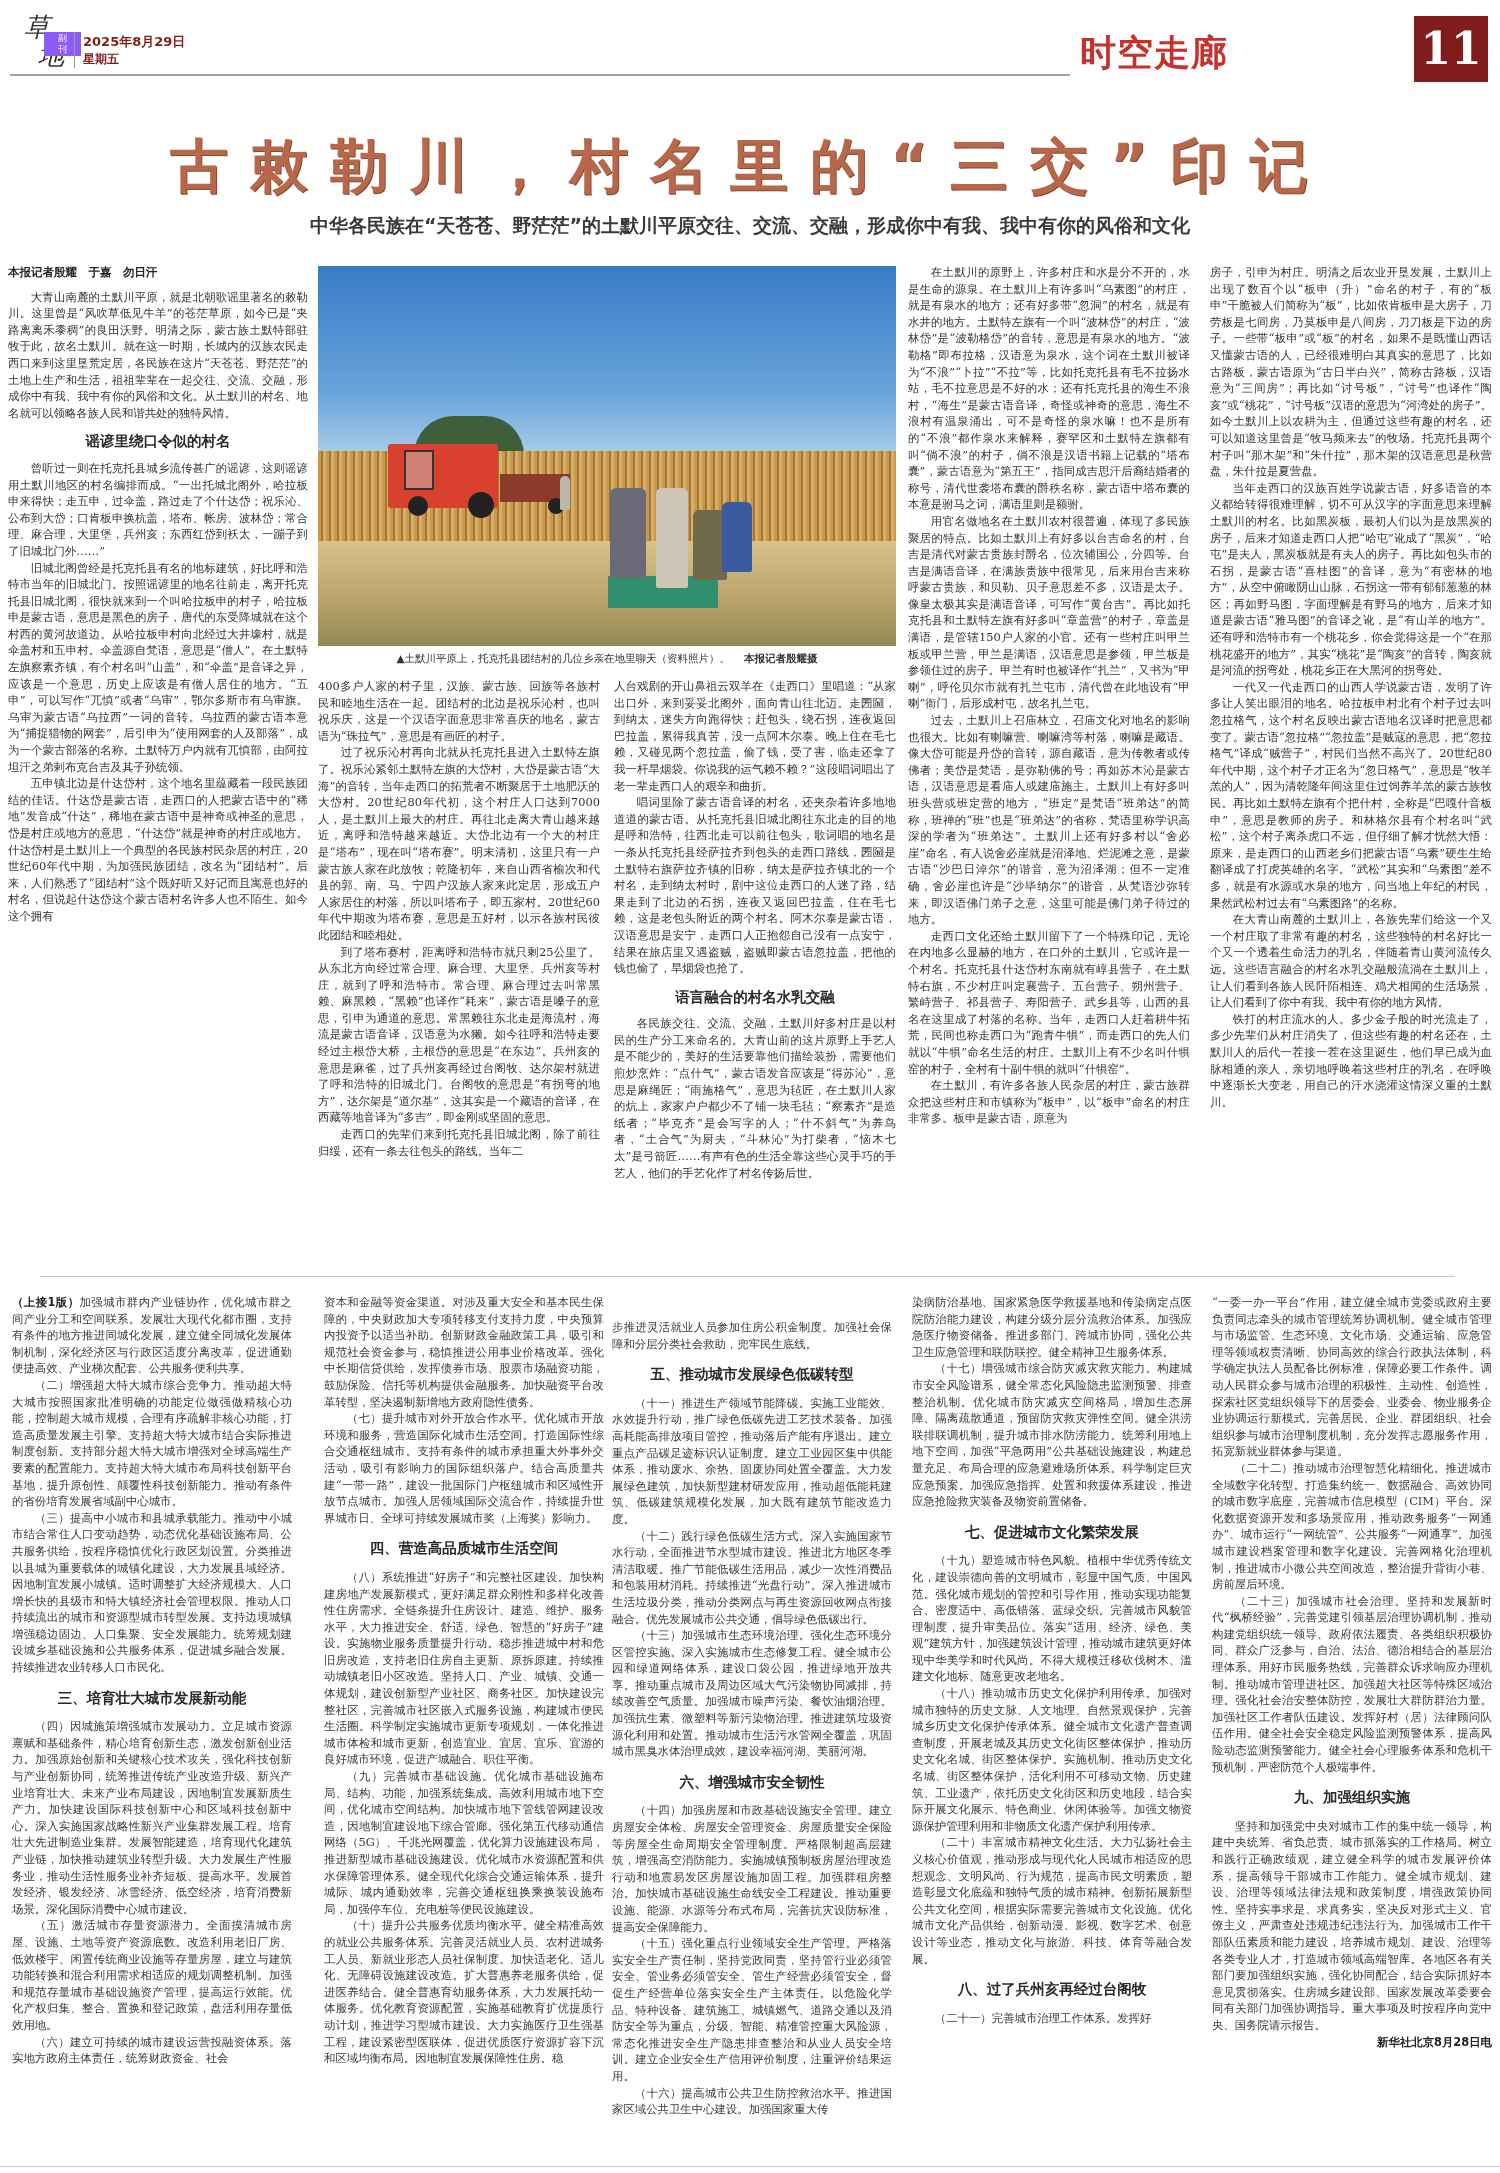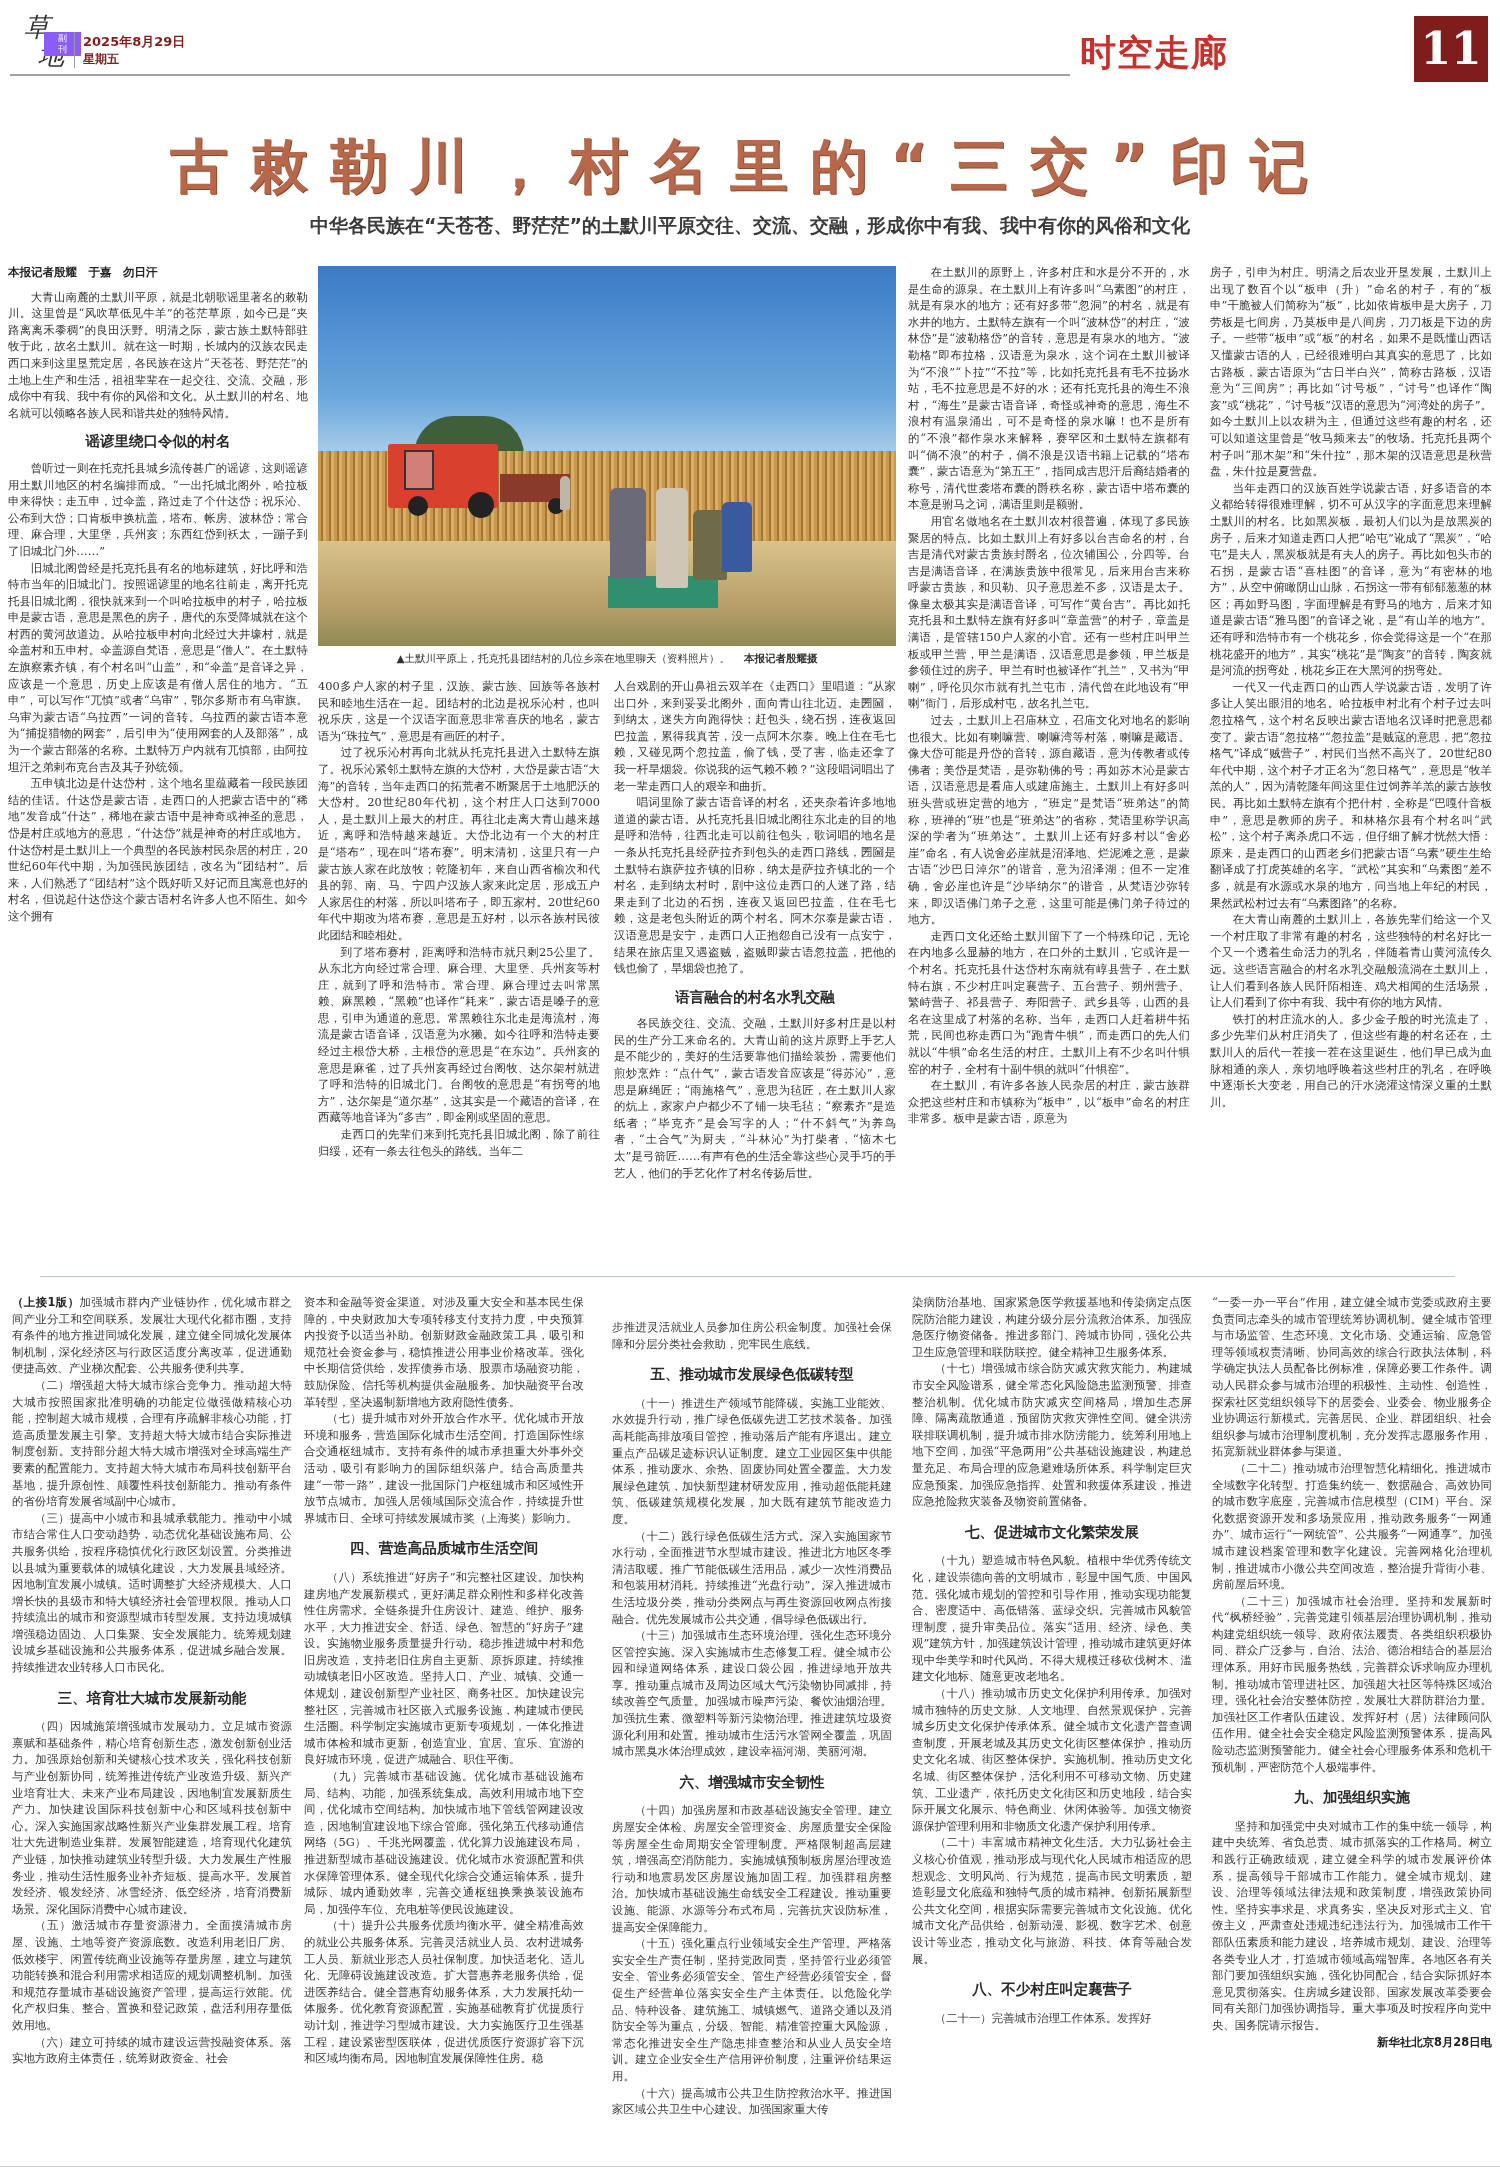--- a/index.html
+++ b/index.html
@@ -143,21 +143,21 @@
 <div class="col2" style="left:12px; top:1294px; width:280px; height:870px; overflow:hidden;">
   <p style="text-indent:0"><span class="cont-label">（上接1版）</span><span>加强城市群内产业链协作，优化城市群之间产业分工和空间联系。发展壮大现代化都市圈，支持有条件的地方推进同城化发展，建立健全同城化发展体制机制，深化经济区与行政区适度分离改革，促进通勤便捷高效、产业梯次配套、公共服务便利共享。</span></p>
   <p>（二）增强超大特大城市综合竞争力。推动超大特大城市按照国家批准明确的功能定位做强做精核心功能，控制超大城市规模，合理有序疏解非核心功能，打造高质量发展主引擎。支持超大特大城市结合实际推进制度创新。支持部分超大特大城市增强对全球高端生产要素的配置能力。支持超大特大城市布局科技创新平台基地，提升原创性、颠覆性科技创新能力。推动有条件的省份培育发展省域副中心城市。</p>
   <p>（三）提高中小城市和县城承载能力。推动中小城市结合常住人口变动趋势，动态优化基础设施布局、公共服务供给，按程序稳慎优化行政区划设置。分类推进以县城为重要载体的城镇化建设，大力发展县域经济。因地制宜发展小城镇。适时调整扩大经济规模大、人口增长快的县级市和特大镇经济社会管理权限。推动人口持续流出的城市和资源型城市转型发展。支持边境城镇增强稳边固边、人口集聚、安全发展能力。统筹规划建设城乡基础设施和公共服务体系，促进城乡融合发展。持续推进农业转移人口市民化。</p>
   <div class="sec">三、培育壮大城市发展新动能</div>
   <p>（四）因城施策增强城市发展动力。立足城市资源禀赋和基础条件，精心培育创新生态，激发创新创业活力。加强原始创新和关键核心技术攻关，强化科技创新与产业创新协同，统筹推进传统产业改造升级、新兴产业培育壮大、未来产业布局建设，因地制宜发展新质生产力。加快建设国际科技创新中心和区域科技创新中心。深入实施国家战略性新兴产业集群发展工程。培育壮大先进制造业集群。发展智能建造，培育现代化建筑产业链，加快推动建筑业转型升级。大力发展生产性服务业，推动生活性服务业补齐短板、提高水平。发展首发经济、银发经济、冰雪经济、低空经济，培育消费新场景。深化国际消费中心城市建设。</p>
   <p>（五）激活城市存量资源潜力。全面摸清城市房屋、设施、土地等资产资源底数。改造利用老旧厂房、低效楼宇、闲置传统商业设施等存量房屋，建立与建筑功能转换和混合利用需求相适应的规划调整机制。加强和规范存量城市基础设施资产管理，提高运行效能。优化产权归集、整合、置换和登记政策，盘活利用存量低效用地。</p>
   <p>（六）建立可持续的城市建设运营投融资体系。落实地方政府主体责任，统筹财政资金、社会</p>
 </div>
 
-<div class="col2" style="left:304px; top:1294px; width:280px; height:870px; overflow:hidden;">
+<div class="col2" style="left:324px; top:1294px; width:280px; height:870px; overflow:hidden;">
   <p style="text-indent:0">资本和金融等资金渠道。对涉及重大安全和基本民生保障的，中央财政加大专项转移支付支持力度，中央预算内投资予以适当补助。创新财政金融政策工具，吸引和规范社会资金参与，稳慎推进公用事业价格改革。强化中长期信贷供给，发挥债券市场、股票市场融资功能，鼓励保险、信托等机构提供金融服务。加快融资平台改革转型，坚决遏制新增地方政府隐性债务。</p>
   <p>（七）提升城市对外开放合作水平。优化城市开放环境和服务，营造国际化城市生活空间。打造国际性综合交通枢纽城市。支持有条件的城市承担重大外事外交活动，吸引有影响力的国际组织落户。结合高质量共建“一带一路”，建设一批国际门户枢纽城市和区域性开放节点城市。加强人居领域国际交流合作，持续提升世界城市日、全球可持续发展城市奖（上海奖）影响力。</p>
   <div class="sec">四、营造高品质城市生活空间</div>
   <p>（八）系统推进“好房子”和完整社区建设。加快构建房地产发展新模式，更好满足群众刚性和多样化改善性住房需求。全链条提升住房设计、建造、维护、服务水平，大力推进安全、舒适、绿色、智慧的“好房子”建设。实施物业服务质量提升行动。稳步推进城中村和危旧房改造，支持老旧住房自主更新、原拆原建。持续推动城镇老旧小区改造。坚持人口、产业、城镇、交通一体规划，建设创新型产业社区、商务社区。加快建设完整社区，完善城市社区嵌入式服务设施，构建城市便民生活圈。科学制定实施城市更新专项规划，一体化推进城市体检和城市更新，创造宜业、宜居、宜乐、宜游的良好城市环境，促进产城融合、职住平衡。</p>
   <p>（九）完善城市基础设施。优化城市基础设施布局、结构、功能，加强系统集成。高效利用城市地下空间，优化城市空间结构。加快城市地下管线管网建设改造，因地制宜建设地下综合管廊。强化第五代移动通信网络（5G）、千兆光网覆盖，优化算力设施建设布局，推进新型城市基础设施建设。优化城市水资源配置和供水保障管理体系。健全现代化综合交通运输体系，提升城际、城内通勤效率，完善交通枢纽换乘换装设施布局，加强停车位、充电桩等便民设施建设。</p>
   <p>（十）提升公共服务优质均衡水平。健全精准高效的就业公共服务体系。完善灵活就业人员、农村进城务工人员、新就业形态人员社保制度。加快适老化、适儿化、无障碍设施建设改造。扩大普惠养老服务供给，促进医养结合。健全普惠育幼服务体系，大力发展托幼一体服务。优化教育资源配置，实施基础教育扩优提质行动计划，推进学习型城市建设。大力实施医疗卫生强基工程，建设紧密型医联体，促进优质医疗资源扩容下沉和区域均衡布局。因地制宜发展保障性住房。稳</p>
 </div>
 
 <div class="col2" style="left:612px; top:1294px; width:280px; height:870px; overflow:hidden;margin-top:25px;">
   <p style="text-indent:0">步推进灵活就业人员参加住房公积金制度。加强社会保障和分层分类社会救助，兜牢民生底线。</p>
@@ -171,21 +171,21 @@
   <p>（十六）提高城市公共卫生防控救治水平。推进国家区域公共卫生中心建设。加强国家重大传</p>
 </div>
 
 <div class="col2" style="left:912px; top:1294px; width:280px; height:870px; overflow:hidden;">
   <p style="text-indent:0">染病防治基地、国家紧急医学救援基地和传染病定点医院防治能力建设，构建分级分层分流救治体系。加强应急医疗物资储备。推进多部门、跨城市协同，强化公共卫生应急管理和联防联控。健全精神卫生服务体系。</p>
   <p>（十七）增强城市综合防灾减灾救灾能力。构建城市安全风险谱系，健全常态化风险隐患监测预警、排查整治机制。优化城市防灾减灾空间格局，增加生态屏障、隔离疏散通道，预留防灾救灾弹性空间。健全洪涝联排联调机制，提升城市排水防涝能力。统筹利用地上地下空间，加强“平急两用”公共基础设施建设，构建总量充足、布局合理的应急避难场所体系。科学制定巨灾应急预案。加强应急指挥、处置和救援体系建设，推进应急抢险救灾装备及物资前置储备。</p>
   <div class="sec">七、促进城市文化繁荣发展</div>
   <p>（十九）塑造城市特色风貌。植根中华优秀传统文化，建设崇德向善的文明城市，彰显中国气质、中国风范。强化城市规划的管控和引导作用，推动实现功能复合、密度适中、高低错落、蓝绿交织。完善城市风貌管理制度，提升审美品位。落实“适用、经济、绿色、美观”建筑方针，加强建筑设计管理，推动城市建筑更好体现中华美学和时代风尚。不得大规模迁移砍伐树木、滥建文化地标、随意更改老地名。</p>
   <p>（十八）推动城市历史文化保护利用传承。加强对城市独特的历史文脉、人文地理、自然景观保护，完善城乡历史文化保护传承体系。健全城市文化遗产普查调查制度，开展老城及其历史文化街区整体保护，推动历史文化名城、街区整体保护。实施机制。推动历史文化名城、街区整体保护，活化利用不可移动文物、历史建筑、工业遗产，依托历史文化街区和历史地段，结合实际开展文化展示、特色商业、休闲体验等。加强文物资源保护管理利用和非物质文化遗产保护利用传承。</p>
   <p>（二十）丰富城市精神文化生活。大力弘扬社会主义核心价值观，推动形成与现代化人民城市相适应的思想观念、文明风尚、行为规范，提高市民文明素质，塑造彰显文化底蕴和独特气质的城市精神。创新拓展新型公共文化空间，根据实际需要完善城市文化设施。优化城市文化产品供给，创新动漫、影视、数字艺术、创意设计等业态，推动文化与旅游、科技、体育等融合发展。</p>
-  <div class="sec">八、不少村庄叫定襄营子</div>
+  <div class="sec">八、过了兵州亥再经过台阁牧</div>
   <p>（二十一）完善城市治理工作体系。发挥好</p>
 </div>
 
 <div class="col2" style="left:1212px; top:1294px; width:280px; height:870px; overflow:hidden;">
   <p style="text-indent:0">“一委一办一平台”作用，建立健全城市党委或政府主要负责同志牵头的城市管理统筹协调机制。健全城市管理与市场监管、生态环境、文化市场、交通运输、应急管理等领域权责清晰、协同高效的综合行政执法体制，科学确定执法人员配备比例标准，保障必要工作条件。调动人民群众参与城市治理的积极性、主动性、创造性，探索社区党组织领导下的居委会、业委会、物业服务企业协调运行新模式。完善居民、企业、群团组织、社会组织参与城市治理制度机制，充分发挥志愿服务作用，拓宽新就业群体参与渠道。</p>
   <p>（二十二）推动城市治理智慧化精细化。推进城市全域数字化转型。打造集约统一、数据融合、高效协同的城市数字底座，完善城市信息模型（CIM）平台。深化数据资源开发和多场景应用，推动政务服务“一网通办”、城市运行“一网统管”、公共服务“一网通享”。加强城市建设档案管理和数字化建设。完善网格化治理机制，推进城市小微公共空间改造，整治提升背街小巷、房前屋后环境。</p>
   <p>（二十三）加强城市社会治理。坚持和发展新时代“枫桥经验”，完善党建引领基层治理协调机制，推动构建党组织统一领导、政府依法履责、各类组织积极协同、群众广泛参与，自治、法治、德治相结合的基层治理体系。用好市民服务热线，完善群众诉求响应办理机制。推动城市管理进社区。加强超大社区等特殊区域治理。强化社会治安整体防控，发展壮大群防群治力量。加强社区工作者队伍建设。发挥好村（居）法律顾问队伍作用。健全社会安全稳定风险监测预警体系，提高风险动态监测预警能力。健全社会心理服务体系和危机干预机制，严密防范个人极端事件。</p>
   <div class="sec">九、加强组织实施</div>
   <p>坚持和加强党中央对城市工作的集中统一领导，构建中央统筹、省负总责、城市抓落实的工作格局。树立和践行正确政绩观，建立健全科学的城市发展评价体系，提高领导干部城市工作能力。健全城市规划、建设、治理等领域法律法规和政策制度，增强政策协同性。坚持实事求是、求真务实，坚决反对形式主义、官僚主义，严肃查处违规违纪违法行为。加强城市工作干部队伍素质和能力建设，培养城市规划、建设、治理等各类专业人才，打造城市领域高端智库。各地区各有关部门要加强组织实施，强化协同配合，结合实际抓好本意见贯彻落实。住房城乡建设部、国家发展改革委要会同有关部门加强协调指导。重大事项及时按程序向党中央、国务院请示报告。</p>
   <div class="dateline">新华社北京8月28日电</div>

